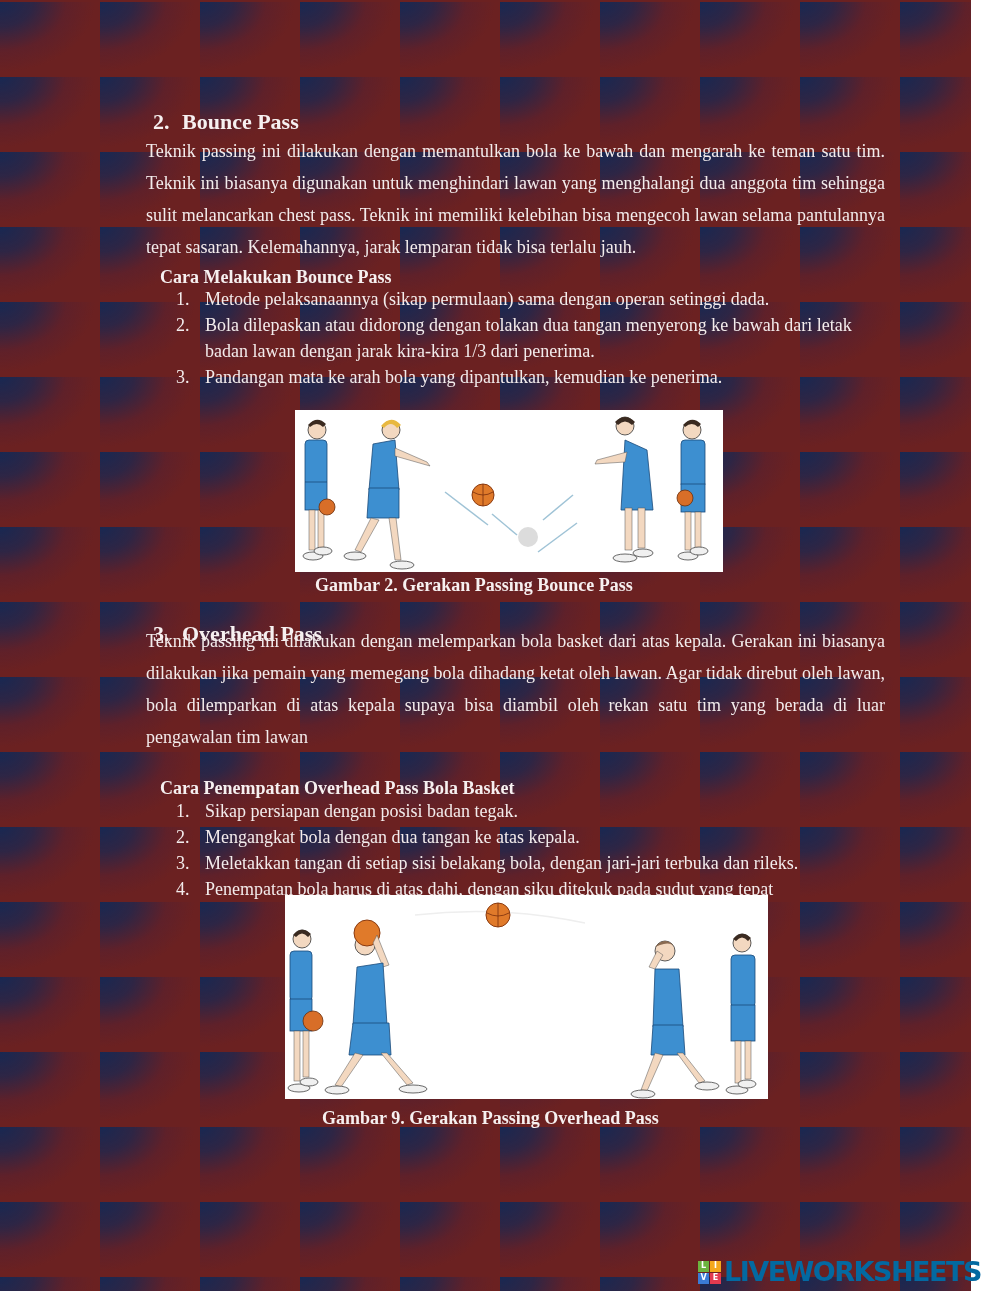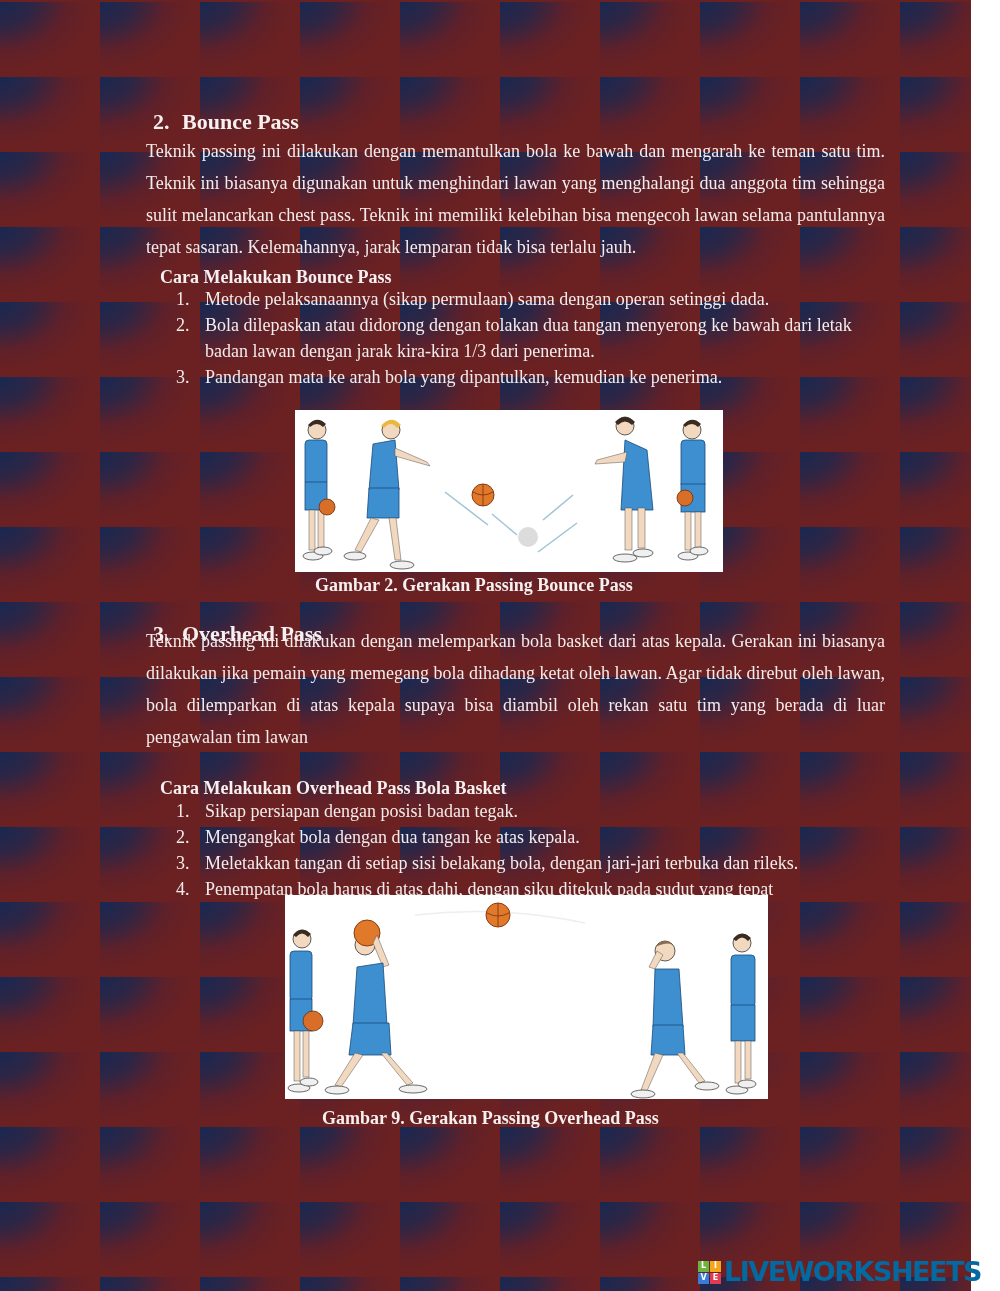--- a/index.html
+++ b/index.html
@@ -201,21 +201,21 @@
   </div>
 
   <div class="caption" style="left:315px; top:573px;">Gambar 2. Gerakan Passing Bounce Pass</div>
 
   <div class="heading" style="left:153px; top:622px;">
     <span class="num">3.</span><span>Overhead Pass</span>
   </div>
 
   <div class="para" style="top:625px;">Teknik passing ini dilakukan dengan melemparkan bola basket dari atas kepala. Gerakan ini biasanya dilakukan jika pemain yang memegang bola dihadang ketat oleh lawan. Agar tidak direbut oleh lawan, bola dilemparkan di atas kepala supaya bisa diambil oleh rekan satu tim yang berada di luar pengawalan tim lawan</div>
 
-  <div class="subhead" style="top:776px;">Cara Melakukan Overhead Pass Bola Basket</div>
+  <div class="subhead" style="top:776px;">Cara Penempatan Overhead Pass Bola Basket</div>
 
   <ol class="list" style="top:798px;">
     <li>
       <span class="n">1.</span>
       <span>Sikap persiapan dengan posisi badan tegak.</span>
     </li>
     <li>
       <span class="n">2.</span>
       <span>Mengangkat bola dengan dua tangan ke atas kepala.</span>
     </li>

